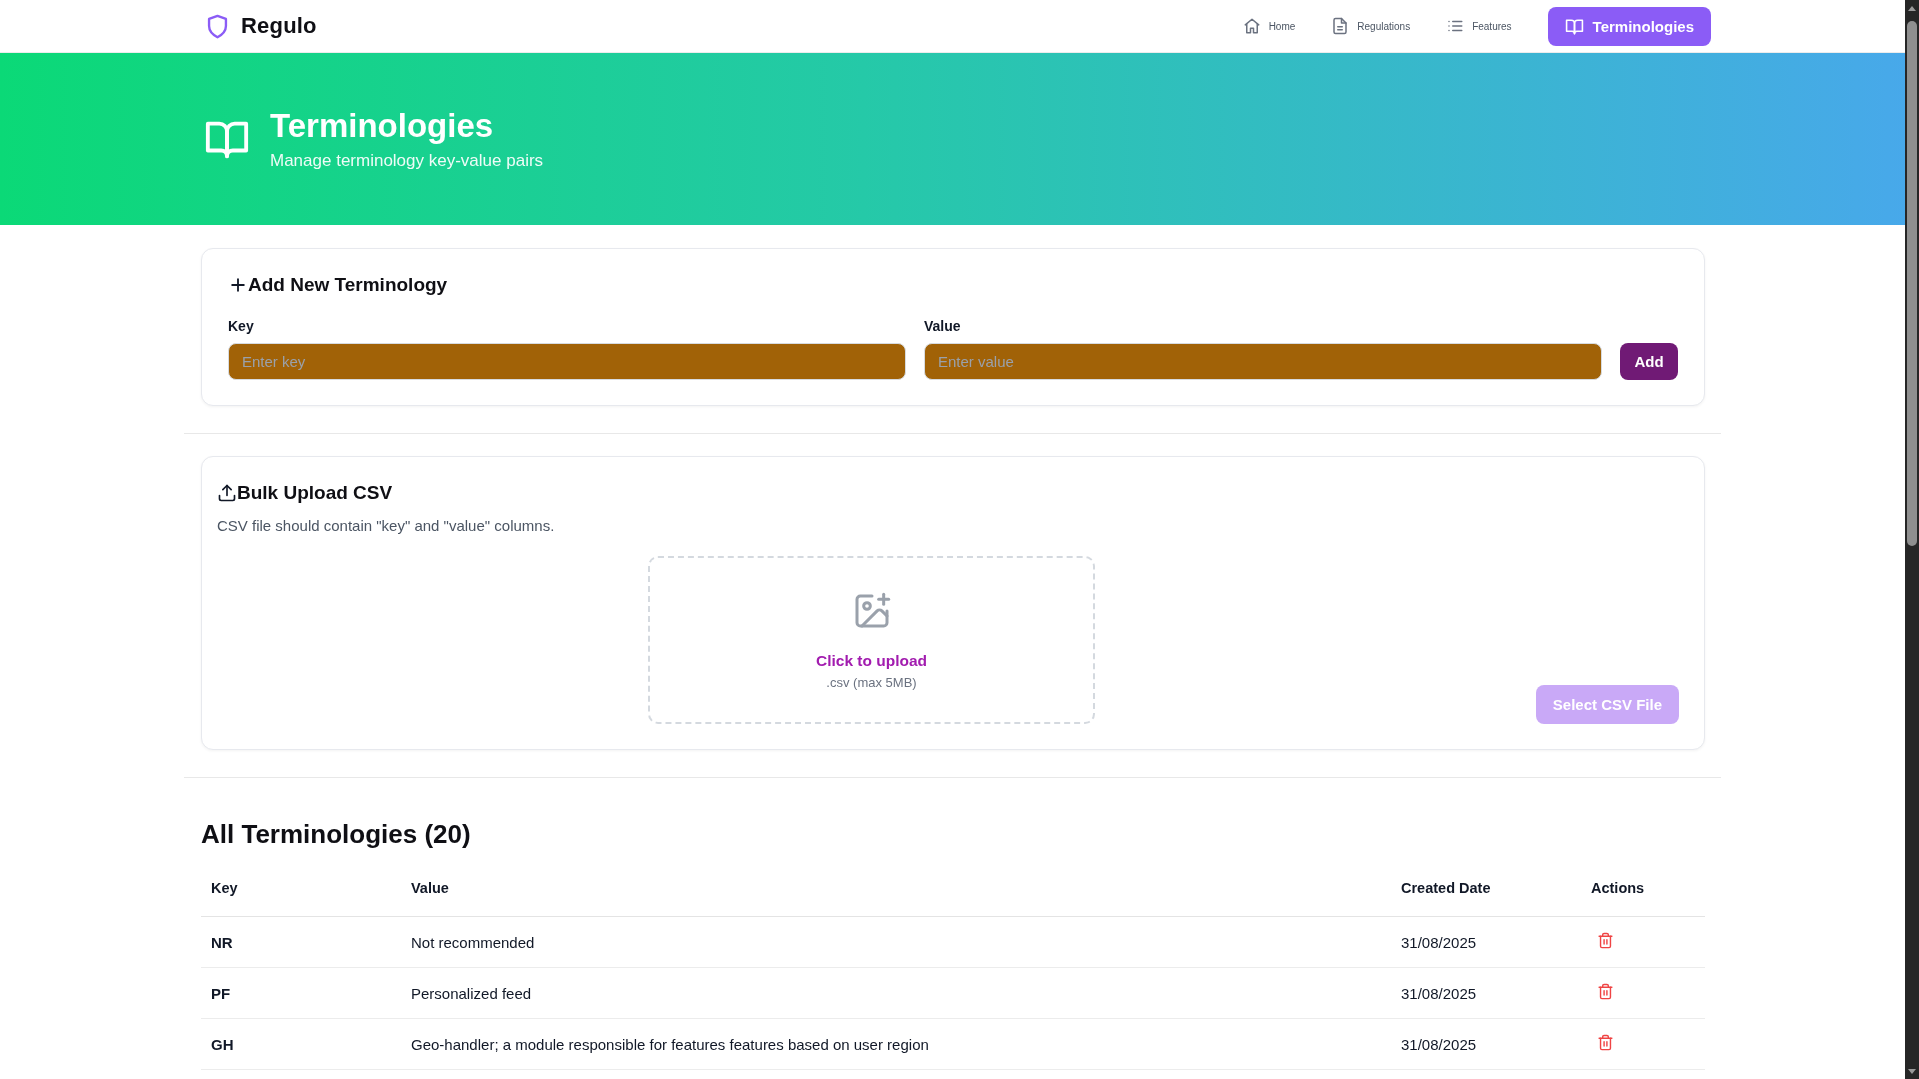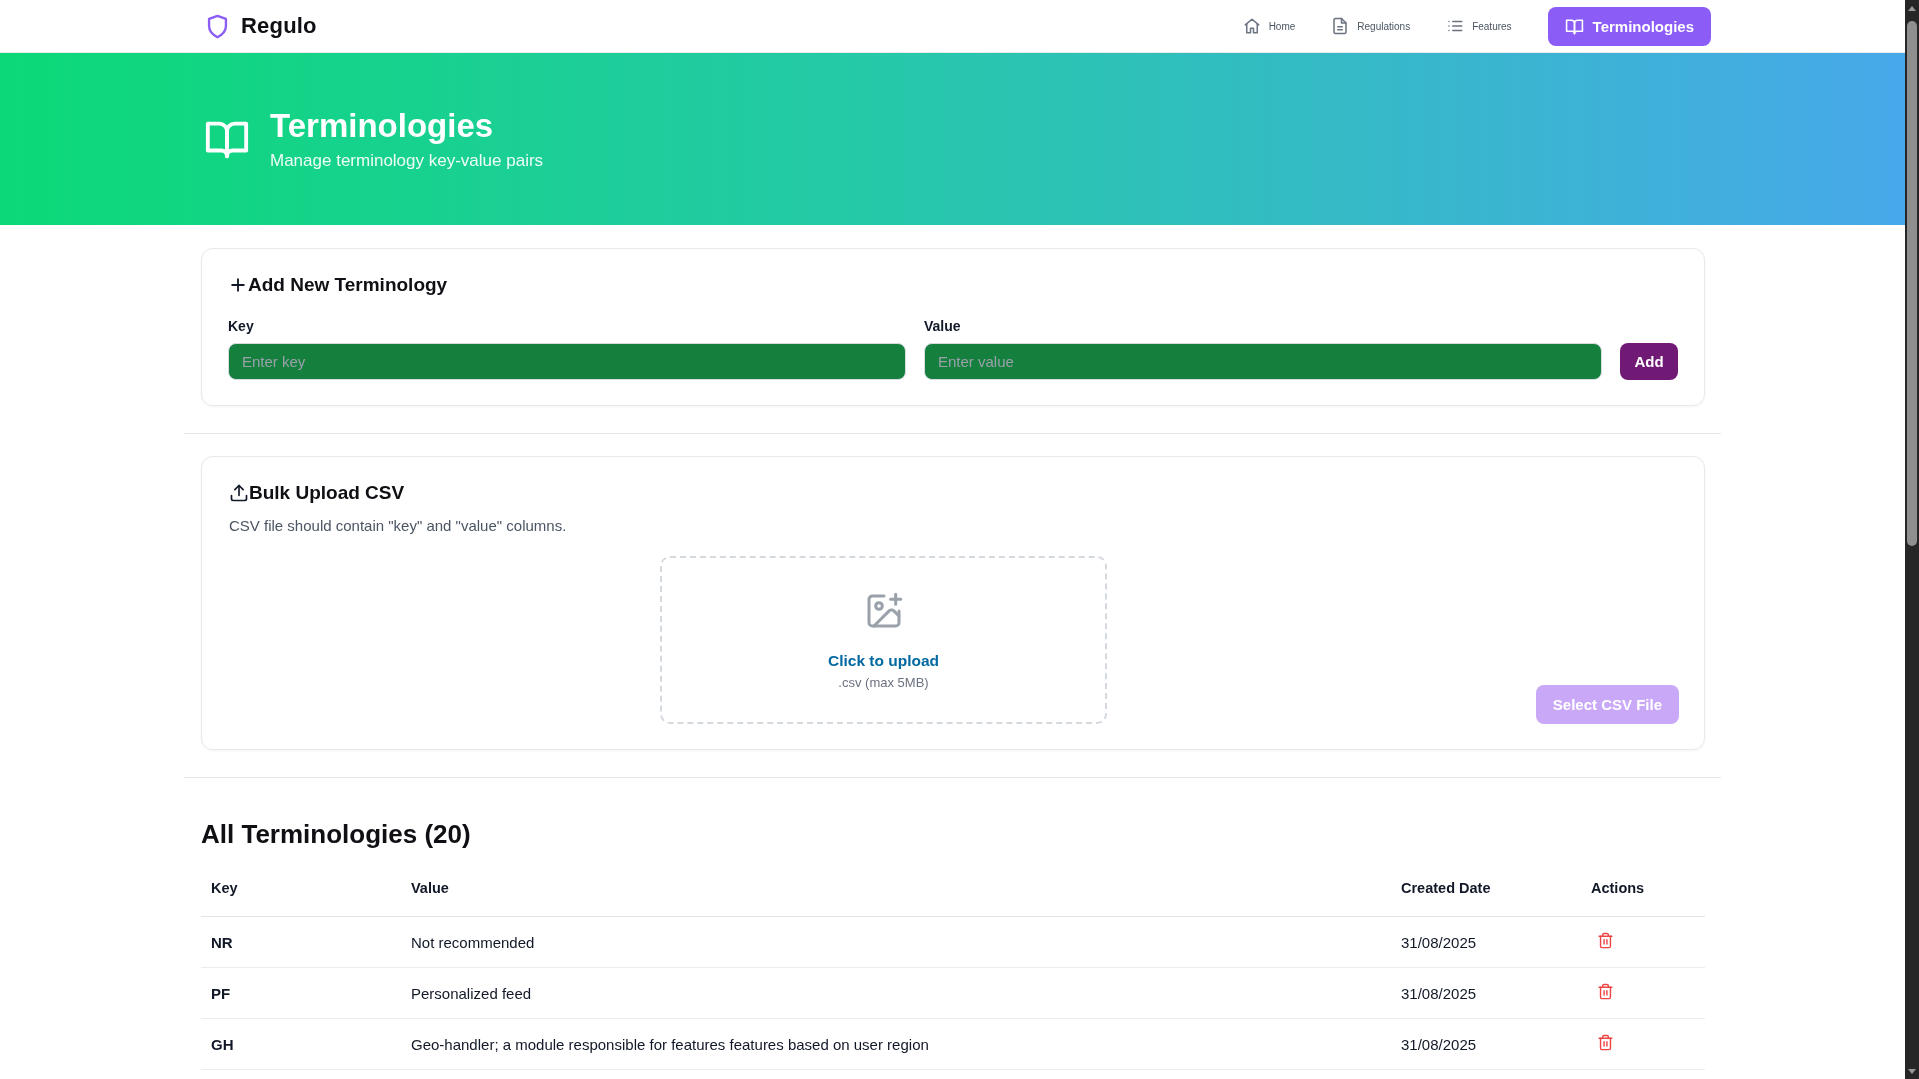--- a/index.html
+++ b/index.html
@@ -43,41 +43,41 @@
     box-shadow: 0 1px 3px rgba(0,0,0,.05);
   }
   .card-title { display: flex; align-items: center; gap: 0; font-size: 19px; font-weight: 700; color: #0f0f14; }
 
   .add-card { padding: 25px 26px; }
   .form-row { display: flex; align-items: flex-end; gap: 18px; margin-top: 22px; }
   .field { flex: 1; }
   .field label { display: block; font-size: 14px; font-weight: 600; color: #111827; margin-bottom: 9px; }
   .field input {
     width: 100%; height: 37px; border: 1px solid #d7dbe0; border-radius: 8px;
-    padding: 0 13px; font-size: 15px; color: #111827; outline: none; background: #15803d;
+    padding: 0 13px; font-size: 15px; color: #111827; outline: none; background: #a16207;
     font-family: inherit;
   }
   .field input::placeholder { color: #9aa1ab; }
   .add-btn {
     width: 58px; height: 37px; flex: none; background: #701a75; color: #fff; border: none;
     border-radius: 8px; font-size: 15px; font-weight: 600; cursor: pointer; font-family: inherit;
   }
 
   .section-divider { border: none; border-top: 1px solid #e8e8e8; width: 1537px; margin: 27px 0 22px -17px; }
 
-  .bulk-card { position: relative; padding: 25px 27px 25px; }
+  .bulk-card { position: relative; padding: 25px 15px 25px; }
   .bulk-desc { margin: 13px 0 0; font-size: 15px; color: #4b5563; }
   .dropzone {
     width: 447px; height: 168px; margin: 22px 0 0 431px;
     border: 2px dashed #d4d9df; border-radius: 10px;
     display: flex; flex-direction: column; align-items: center; justify-content: center;
     cursor: pointer; background: #fff;
   }
   .dz-icon { color: #9aa1ab; }
-  .dz-link { margin-top: 21px; font-size: 15.5px; font-weight: 700; color: #0369a1; }
+  .dz-link { margin-top: 21px; font-size: 15.5px; font-weight: 700; color: #a21caf; }
   .dz-hint { margin-top: 5px; font-size: 13px; color: #6b7280; }
   .select-btn {
     position: absolute; right: 25px; bottom: 25px;
     background: #c9a9f7; color: #fff; border: none; border-radius: 8px;
     padding: 11px 17px; font-size: 15px; font-weight: 700; font-family: inherit; cursor: not-allowed;
   }
 
   .list-title { font-size: 26px; font-weight: 700; color: #0f0f14; margin: 41px 0 24px; }
 
   table.term-table { width: 100%; border-collapse: collapse; font-size: 15px; }

